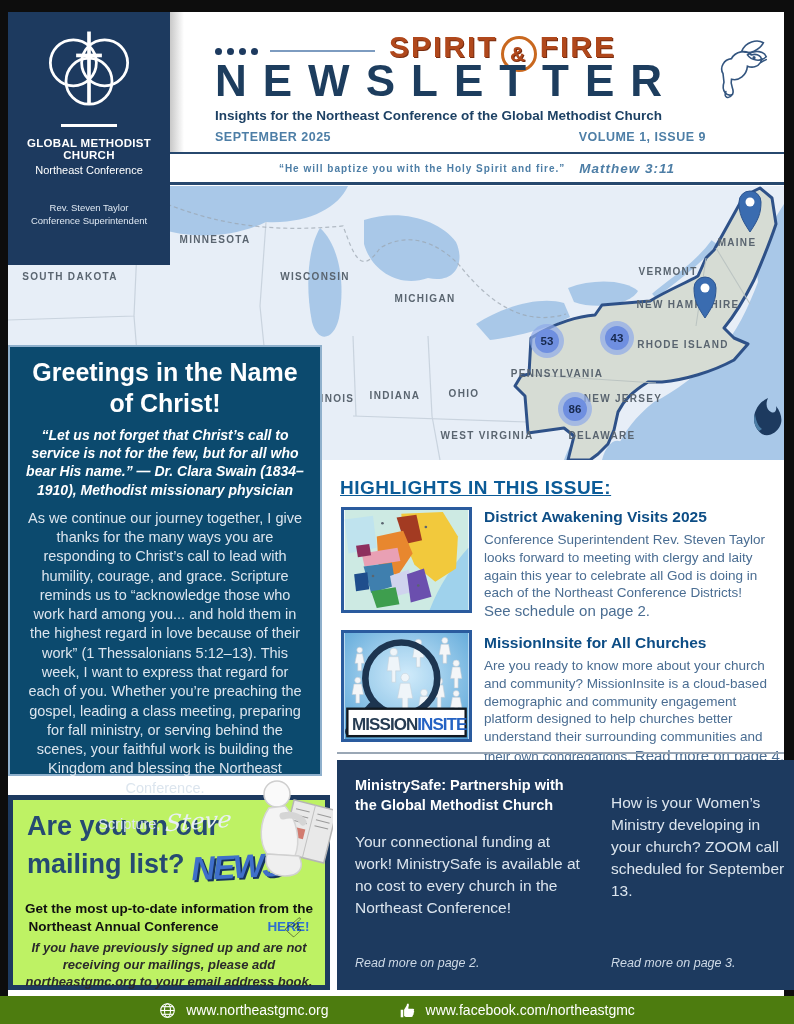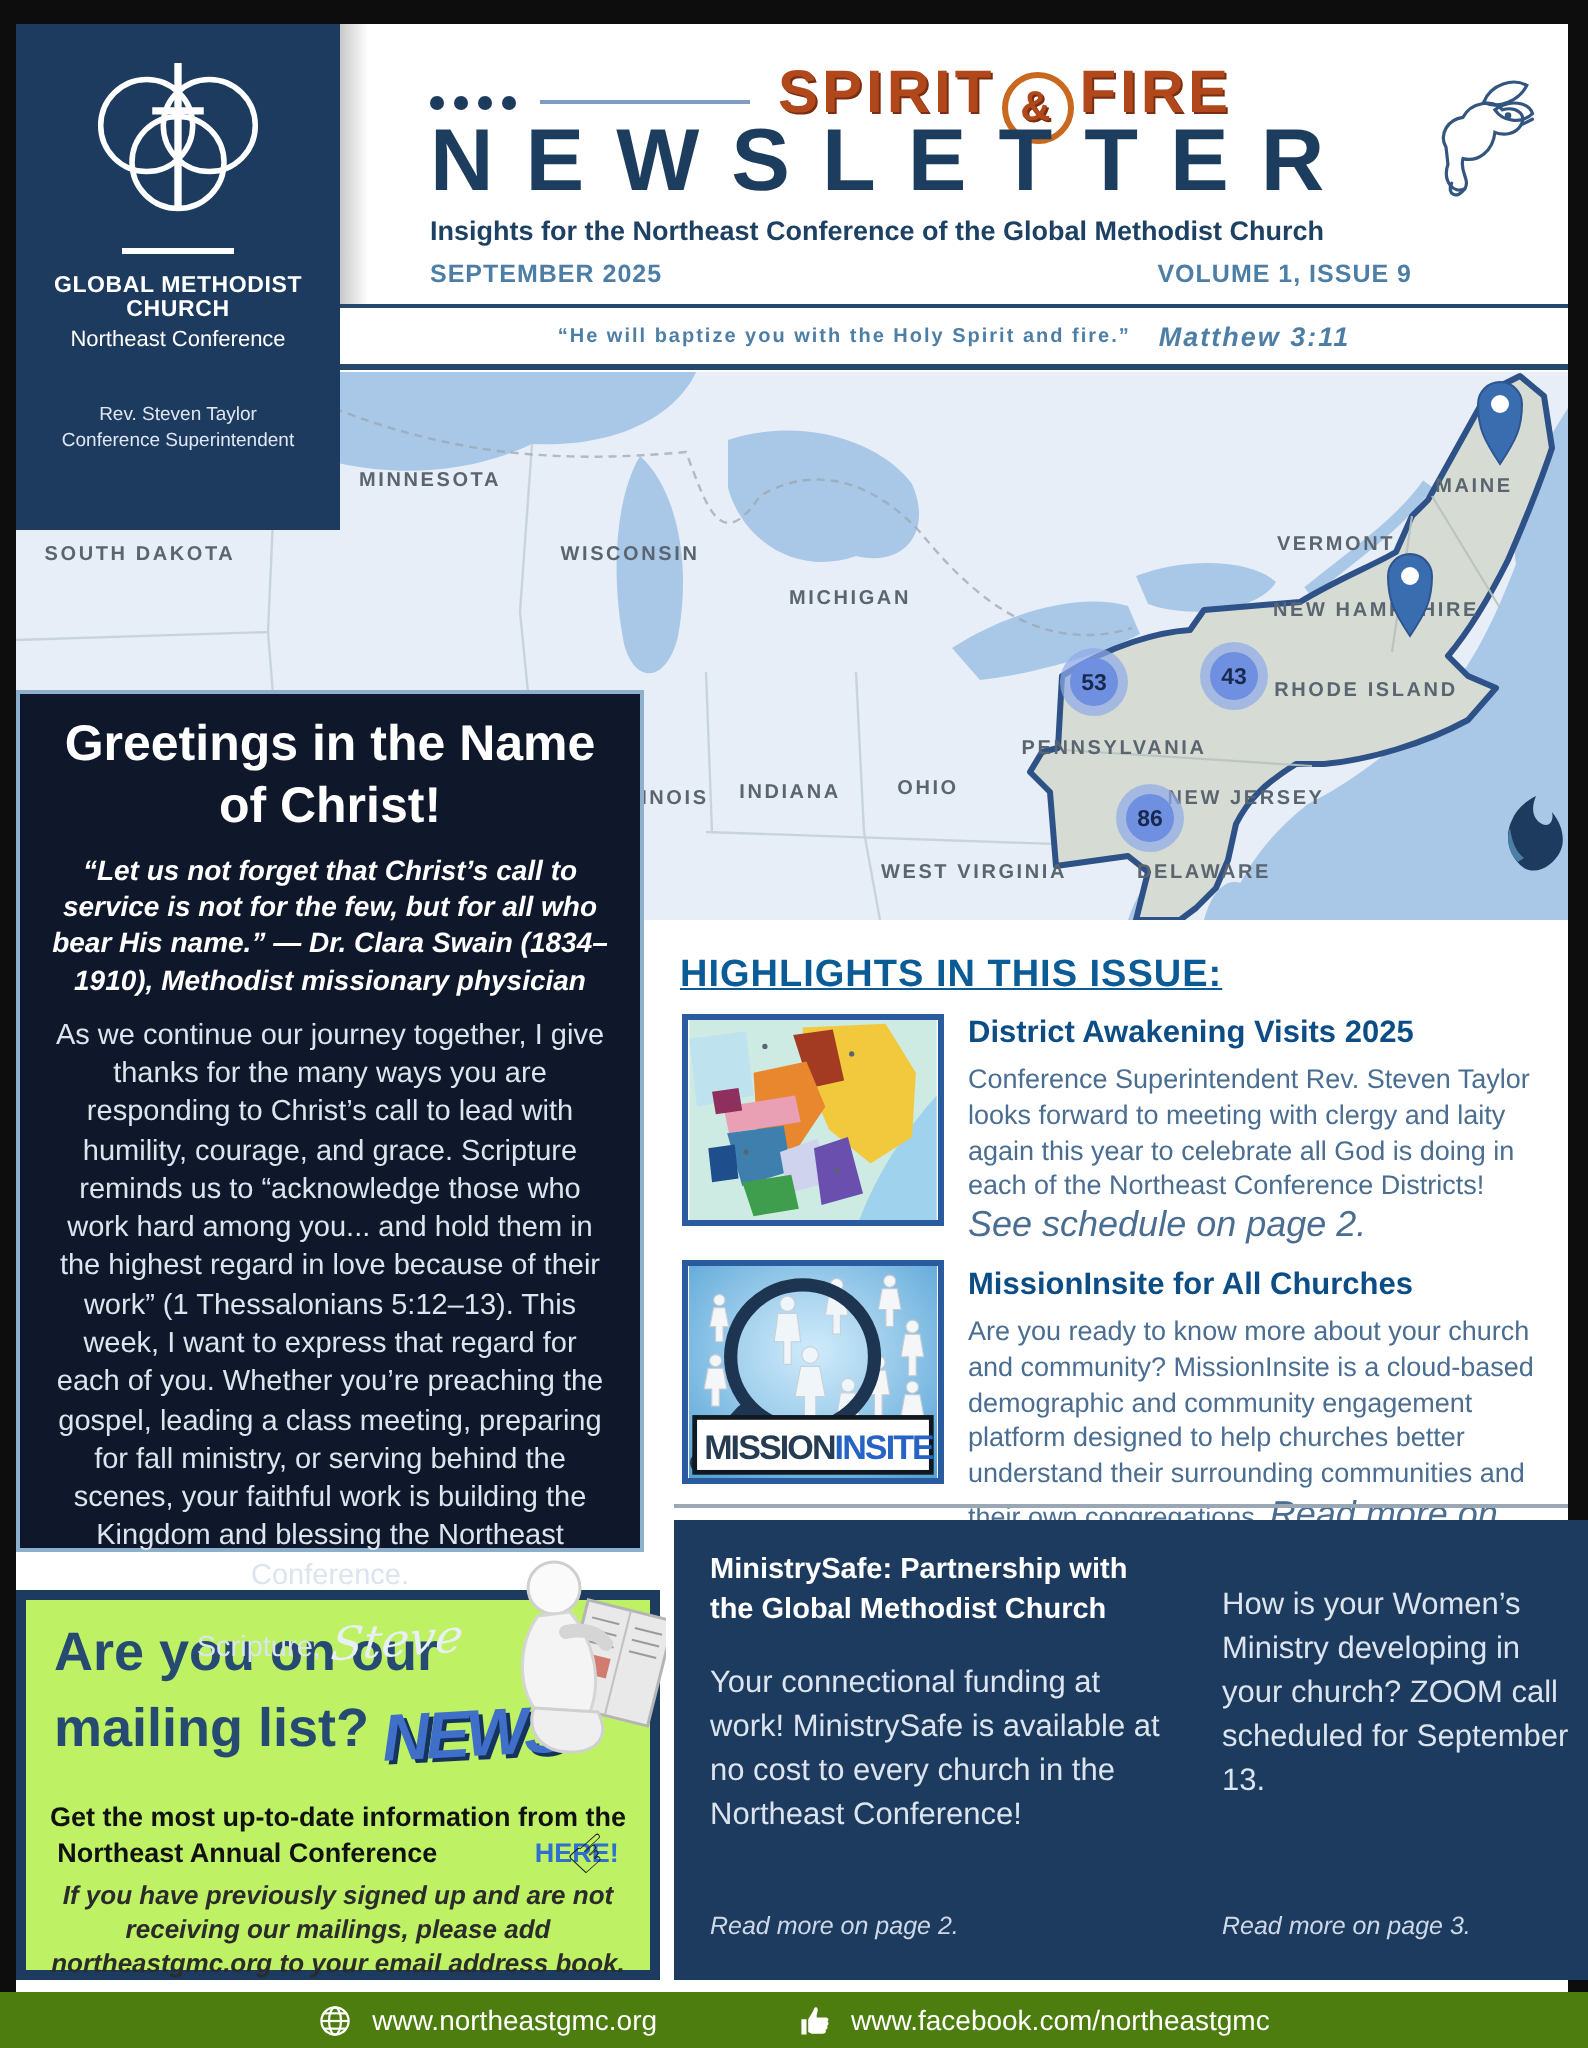--- a/index.html
+++ b/index.html
@@ -46,39 +46,39 @@
         font-weight:bold;margin-left:14px;}
 
   
   #map{left:8px;top:186px;width:776px;height:274px;z-index:1;}
   .map-label{fill:#5a6570;font-family:"Liberation Sans",sans-serif;font-size:10px;font-weight:bold;
         letter-spacing:1.3px;text-anchor:middle;}
   .cluster-num{fill:#17294e;font-family:"Liberation Sans",sans-serif;font-size:11.5px;
         font-weight:bold;text-anchor:middle;}
 
   
-  #greetings{left:8px;top:345px;width:314px;height:431px;background:#0f172a;
+  #greetings{left:8px;top:345px;width:314px;height:431px;background:#0c4a6e;
         border:2px solid #8fb0cc;box-sizing:border-box;color:#fff;text-align:center;
         padding:10px 16px;z-index:7;}
   .gr-title{font-size:25px;font-weight:bold;line-height:1.22;}
   .gr-quote{font-size:14px;font-weight:bold;font-style:italic;line-height:1.3;margin-top:8px;}
   .gr-body{font-size:14.5px;color:#dce5ee;line-height:1.33;margin-top:10px;}
   .gr-close{margin-top:10px;font-size:14.5px;color:#dce5ee;}
   .gr-sig{font-family:"DejaVu Serif",serif;font-style:italic;font-size:23px;color:#e9eff6;
         display:inline-block;transform:skewX(-10deg) rotate(-4deg);margin-left:6px;}
 
   
   #hl-heading{left:340px;top:477px;font-size:19px;font-weight:bold;color:#0b5b97;
         letter-spacing:.5px;z-index:3;text-decoration:underline;}
   .thumb{box-sizing:border-box;border:3px solid #2a5b9e;z-index:3;}
   #hl1-text{left:484px;top:508px;width:302px;z-index:3;}
   #hl2-text{left:484px;top:634px;width:302px;z-index:3;}
   .hl-title{font-size:15.5px;font-weight:bold;color:#0d4d85;margin-bottom:5px;}
   .hl-body{font-size:13.5px;color:#4a6d92;line-height:1.32;}
-  .hl-note{font-size:18px;color:#4a6d92;font-style:italic;}
+  .hl-note{font-size:15px;color:#4a6d92;}
   #divider{left:337px;top:752px;width:447px;height:2px;background:#9aa7b5;z-index:3;}
 
   
   #articles{left:337px;top:760px;width:514px;height:230px;background:#1d3a5f;color:#fff;
         display:flex;gap:26px;box-sizing:border-box;padding:16px 18px;z-index:3;}
   .art-col1{width:230px;display:flex;flex-direction:column;}
   .art-col2{width:180px;display:flex;flex-direction:column;}
   .art-title{font-size:14.5px;font-weight:bold;line-height:1.35;}
   .art-body{font-size:15.5px;color:#dce5ee;line-height:1.42;margin-top:16px;}
   .art-more{font-size:12.5px;font-style:italic;color:#cdd9e6;margin-top:auto;padding-bottom:4px;}

